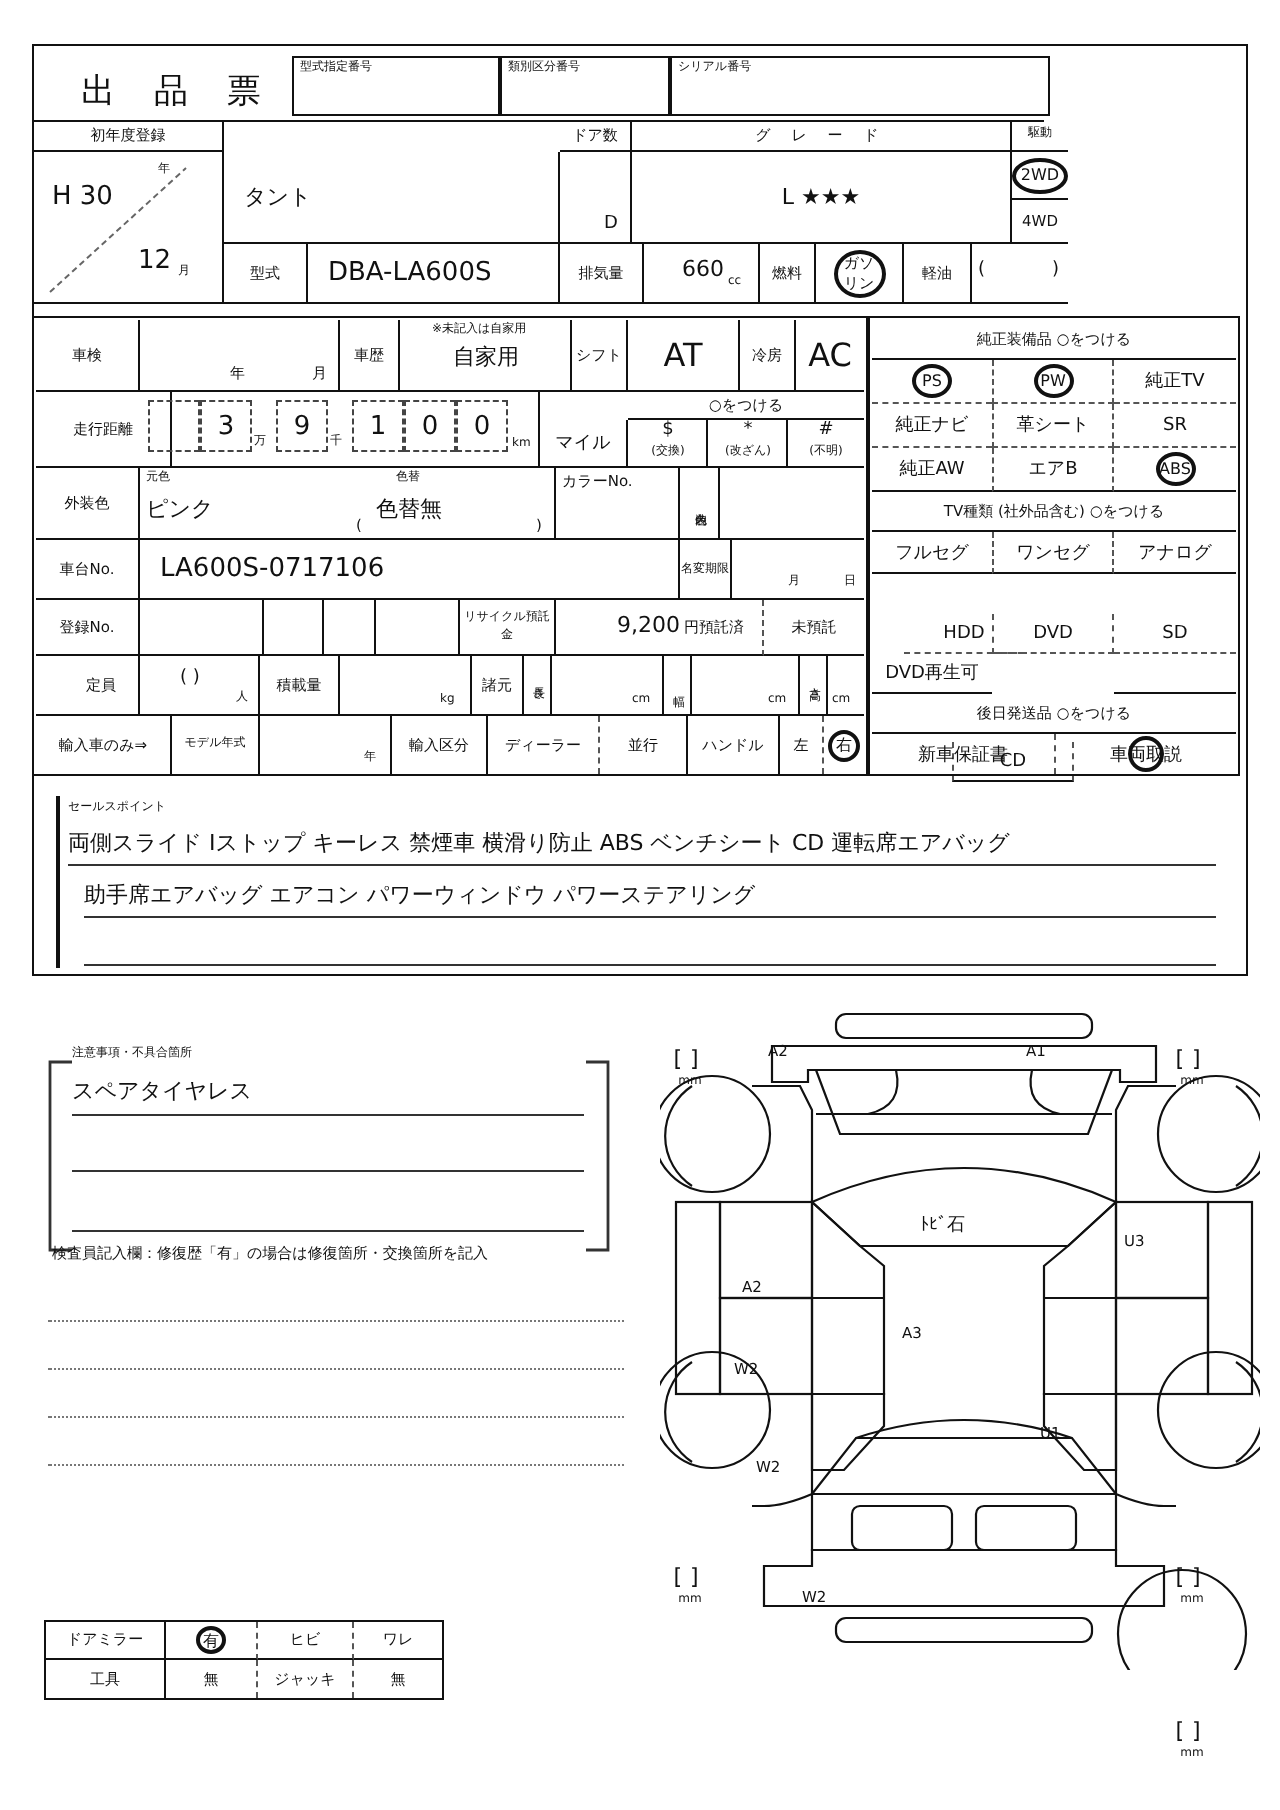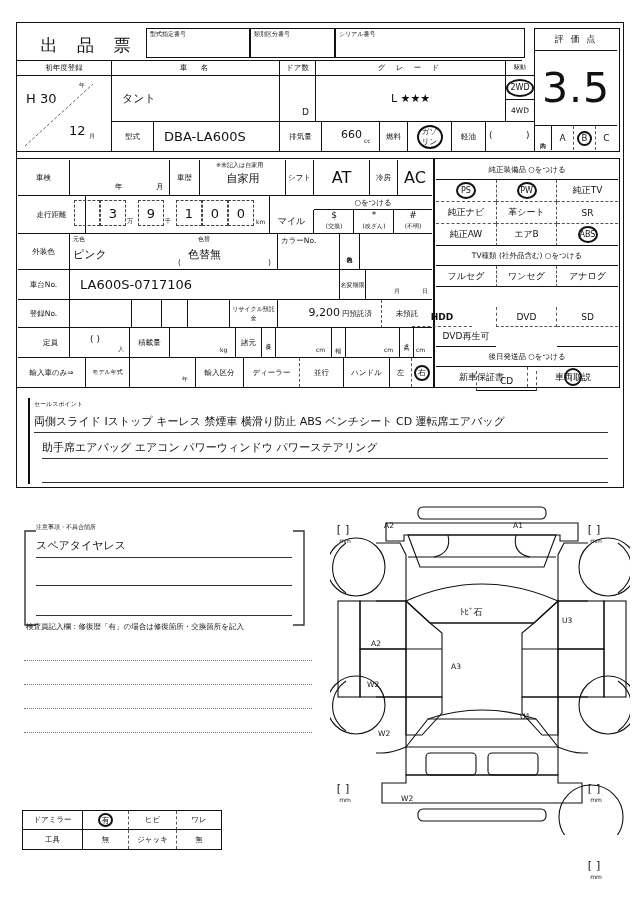--- a/index.html
+++ b/index.html
@@ -67,49 +67,34 @@
   </div>
   <div class="ab thin" style="left:250px; top:28px; width:85px; height:30px;">
     <div class="ab tiny" style="left:3px; top:2px;">類別区分番号</div>
     <div class="ab xs" style="left:4px; top:13px;"></div>
   </div>
   <div class="ab thin" style="left:335px; top:28px; width:190px; height:30px;">
     <div class="ab tiny" style="left:3px; top:2px;">シリアル番号</div>
     <div class="ab xs" style="left:4px; top:13px;"></div>
   </div>
 
-  <div class="ab bd" style="left:534px; top:28px; width:86px; height:124px;">
-    <div class="ab c s" style="left:0px; top:0px; width:82px; height:22px; border-bottom:1.4px solid #111; letter-spacing:2px;">評 価 点</div>
-    <div class="ab c score" style="left:0px; top:22px; width:82px; height:74px;">3.5</div>
-    <div class="ab" style="left:0px; top:96px; width:82px; height:24px; border-top:1.4px solid #111;">
-      <div class="ab c tiny" style="left:0; top:0; width:17px; height:24px; border-right:1px solid #111;">
-        <span class="vert">内装</span>
-      </div>
-      <div class="ab c s" style="left:17px; top:0; width:21px; height:24px;">A</div>
-      <div class="ab c" style="left:38px; top:0; width:23px; height:24px; border-left:1px dashed #555; border-right:1px dashed #555;">
-        <span class="circ circ-sm">B</span>
-      </div>
-      <div class="ab c s" style="left:61px; top:0; width:21px; height:24px;">C</div>
-    </div>
-  </div>
 
   <div class="ab" style="left:17px; top:60px; width:505px; height:1.4px; background:#111;"></div>
 
   <div class="ab c xs" style="left:17px; top:60px; width:95px; height:16px; border-bottom:1px solid #111; border-right:1.4px solid #111;">初年度登録</div>
   <div class="ab" style="left:17px; top:76px; width:95px; height:76px; border-right:1.4px solid #111; border-bottom:1.4px solid #111;">
     <div class="ab tiny" style="left:62px; top:6px;">年</div>
     <div class="ab l" style="left:9px; top:15px;">H 30</div>
     <div class="ab l" style="left:52px; top:47px;">12</div>
     <div class="ab tiny" style="left:72px; top:57px;">月</div>
     <svg class="ab" style="left:0; top:0;" width="95" height="76">
         <line x1="8" y1="70" x2="76" y2="8" stroke="#666" stroke-width="1" stroke-dasharray="3,2"></line>
       </svg>
   </div>
 
-  <div class="ab c xs" style="left:112px; top:60px; width:168px; height:16px; border-bottom:1px solid #111; border-right:1.4px solid #111; letter-spacing:3px;">車　名</div>
   <div class="ab cl m" style="left:112px; top:76px; width:168px; height:46px; padding-left:10px; border-right:1.4px solid #111; border-bottom:1.4px solid #111;">タント</div>
 
   <div class="ab c xs" style="left:280px; top:60px; width:36px; height:16px; border-bottom:1px solid #111; border-right:1.4px solid #111;">ドア数</div>
   <div class="ab" style="left:280px; top:76px; width:36px; height:46px; border-right:1.4px solid #111; border-bottom:1.4px solid #111;">
     <div class="ab s" style="left:3px; top:2px;"></div>
     <div class="ab s" style="left:22px; top:31px;">D</div>
   </div>
 
   <div class="ab c xs" style="left:316px; top:60px; width:190px; height:16px; border-bottom:1px solid #111; border-right:1.4px solid #111; letter-spacing:4px;">グ レ ー ド</div>
   <div class="ab c m" style="left:316px; top:76px; width:190px; height:46px; border-right:1.4px solid #111; border-bottom:1.4px solid #111;">L ★★★</div>
@@ -159,21 +144,21 @@
   <div class="ab c s" style="left:496px; top:224px; width:61px; height:22px; border-left:1px dashed #555; border-right:1px dashed #555; border-bottom:1.4px solid #111;">エアB</div>
   <div class="ab c" style="left:557px; top:224px; width:61px; height:22px; border-bottom:1.4px solid #111;">
     <span class="circ circ-sm" style="width:20px;height:17px;font-size:8px;">ABS</span>
   </div>
 
   <div class="ab c xs" style="left:436px; top:246px; width:182px; height:20px; border-bottom:1.4px solid #111;">TV種類 (社外品含む) ○をつける</div>
   <div class="ab c s" style="left:436px; top:266px; width:60px; height:21px; border-bottom:1.4px solid #111;">フルセグ</div>
   <div class="ab c s" style="left:496px; top:266px; width:61px; height:21px; border-left:1px dashed #555; border-right:1px dashed #555; border-bottom:1.4px solid #111;">ワンセグ</div>
   <div class="ab c s" style="left:557px; top:266px; width:61px; height:21px; border-bottom:1.4px solid #111;">アナログ</div>
 
-  <div class="ab c s" style="left:412px; top:307px; width:60px; height:20px; border-bottom:1px dashed #555;font-weight:bold;">HDD</div>
+  <div class="ab c s" style="left:452px; top:307px; width:60px; height:20px; border-bottom:1px dashed #555;">HDD</div>
   <div class="ab c s" style="left:496px; top:307px; width:61px; height:20px; border-left:1px dashed #555; border-right:1px dashed #555; border-bottom:1px dashed #555;">DVD</div>
   <div class="ab c s" style="left:557px; top:307px; width:61px; height:20px; border-bottom:1px dashed #555;">SD</div>
   <div class="ab c s" style="left:436px; top:327px; width:60px; height:20px; border-bottom:1.4px solid #111;">DVD再生可</div>
   <div class="ab c s" style="left:476px; top:327px; width:61px; height:20px; border-left:1px dashed #555; border-right:1px dashed #555; border-bottom:1.4px solid #111;margin-top:44px;">CD</div>
   <div class="ab c s" style="left:557px; top:327px; width:61px; height:20px; border-bottom:1.4px solid #111;"></div>
 
   <div class="ab c xs" style="left:436px; top:347px; width:182px; height:20px; border-bottom:1.4px solid #111;">後日発送品 ○をつける</div>
   <div class="ab c s" style="left:436px; top:367px; width:91px; height:20px;">新車保証書</div>
   <div class="ab c" style="left:527px; top:367px; width:91px; height:20px; border-left:1px dashed #555;">
     <span class="s" style="position:relative;">車両取説</span>

